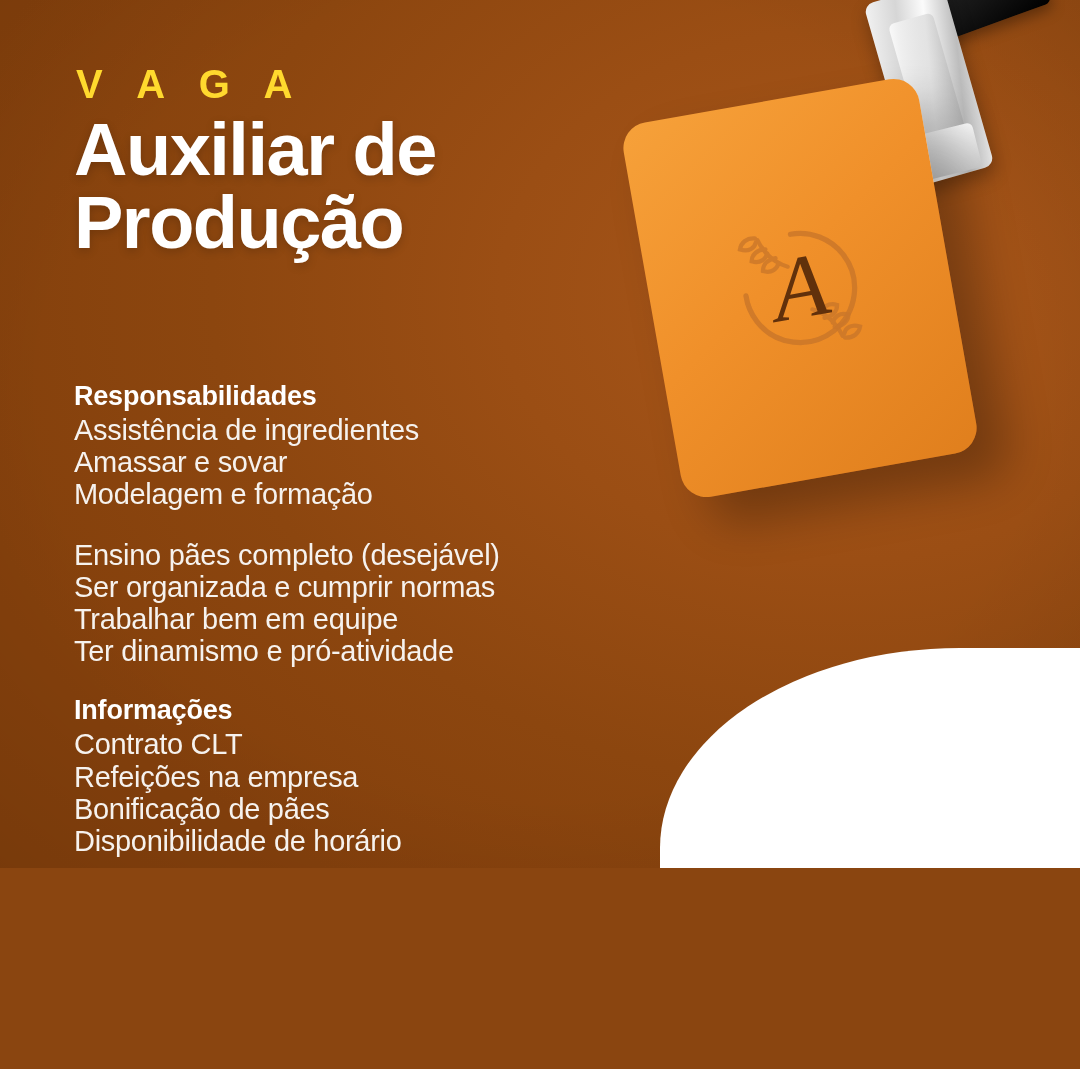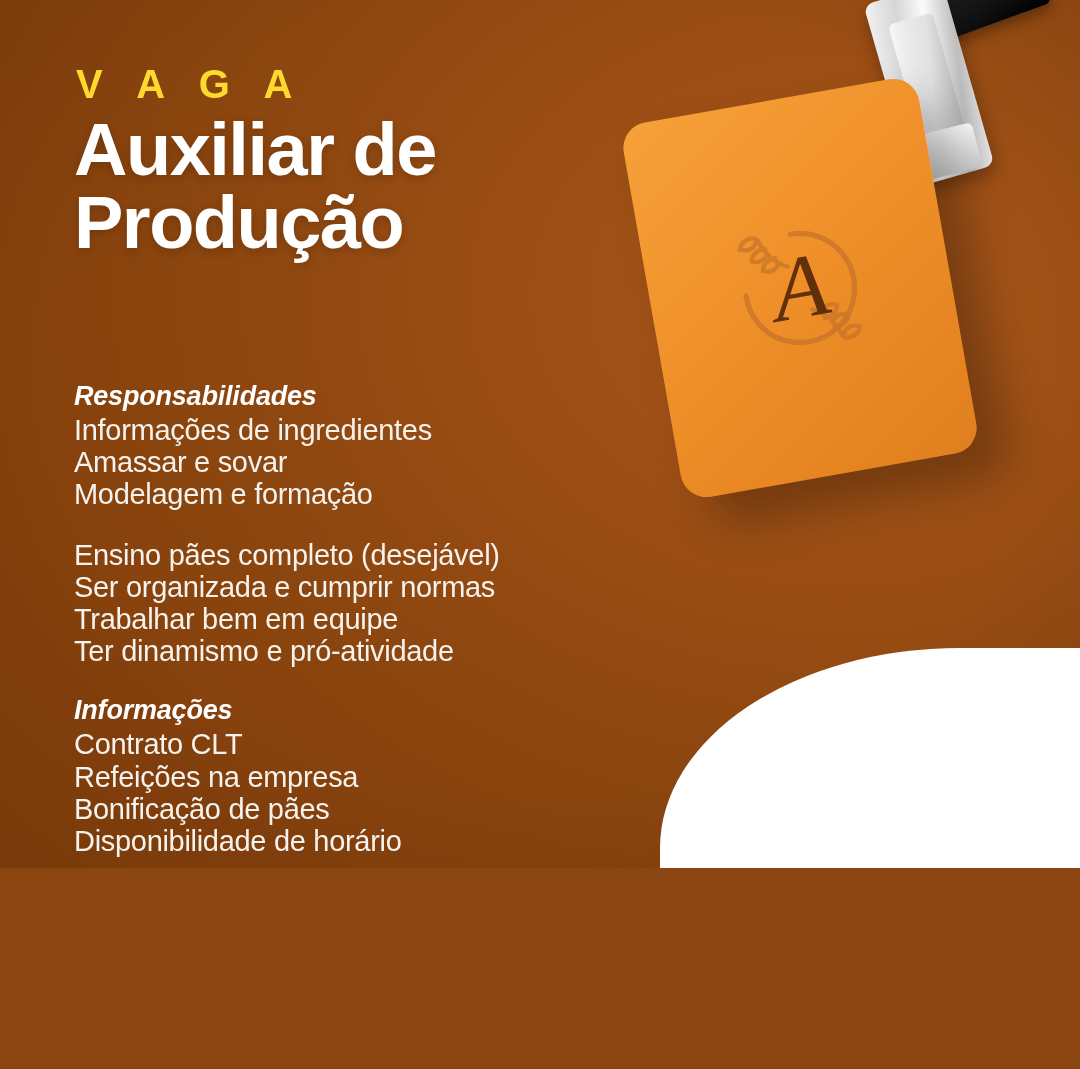--- a/index.html
+++ b/index.html
@@ -81,21 +81,20 @@
   .section {
     margin-bottom: 28px;
   }
 
   .section-heading {
     font-size: 27px;
     font-weight: bold;
     color: #ffffff;
     margin: 0 0 2px 0;
     letter-spacing: -0.2px;
-    font-style: italic;
   }
 
   .section-list {
     list-style: none;
     margin: 0;
     padding: 0;
   }
 
   .section-list li {
     font-size: 29px;
@@ -196,21 +195,21 @@
     <h1 class="title">
       <span class="line">Auxiliar de</span>
       <span class="line">Produção</span>
     </h1>
 
     <div class="sections">
 
       <div class="section">
         <div class="section-heading">Responsabilidades</div>
         <ul class="section-list">
-          <li>Informações de ingredientes</li>
+          <li>Assistência de ingredientes</li>
           <li>Amassar e sovar</li>
           <li>Modelagem e formação</li>
         </ul>
       </div>
 
       <div class="section">
         <ul class="section-list">
           <li>Ensino pães completo (desejável)</li>
           <li>Ser organizada e cumprir normas</li>
           <li>Trabalhar bem em equipe</li>

